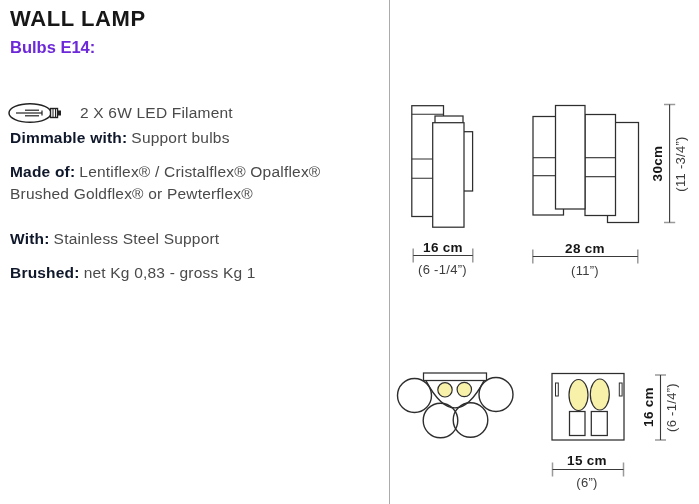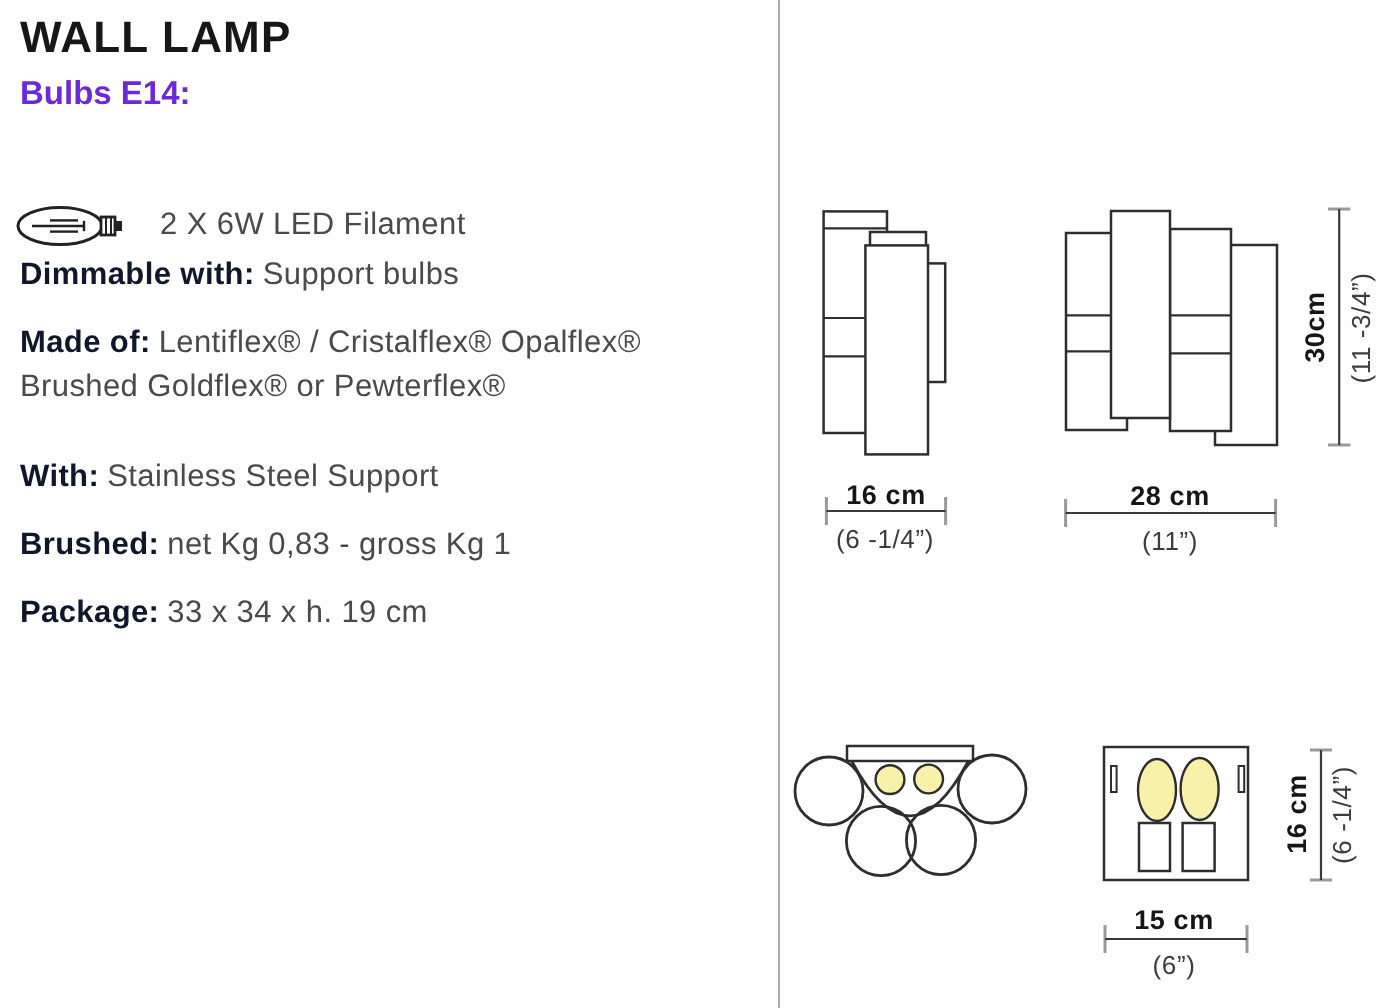--- a/index.html
+++ b/index.html
@@ -65,23 +65,20 @@
       <span class="lbl">Dimmable with:</span><span class="val">Support bulbs</span>
     </div>
     <div class="spec-row r2">
       <span class="lbl">Made of:</span><span class="val">Lentiflex® / Cristalflex® Opalflex® Brushed Goldflex® or Pewterflex®</span>
     </div>
     <div class="spec-row r3">
       <span class="lbl">With:</span><span class="val">Stainless Steel Support</span>
     </div>
     <div class="spec-row r4">
       <span class="lbl">Brushed:</span><span class="val">net Kg 0,83 - gross Kg 1</span>
-    </div>
-    <div class="spec-row r5">
-      <span class="lbl">Package:</span><span class="val">33 x 34 x h. 19 cm</span>
     </div>
   </div>
 
   <svg class="drawings-svg" width="309" height="504" viewBox="390 0 309 504">
 
     <g>
       <rect class="panel" x="411.8" y="105.7" width="31.7" height="110.8"></rect>
       <line class="pline" x1="411.8" y1="114.2" x2="443.5" y2="114.2"></line>
       <line class="pline" x1="411.8" y1="159" x2="443.5" y2="159"></line>
       <line class="pline" x1="411.8" y1="178.2" x2="443.5" y2="178.2"></line>

